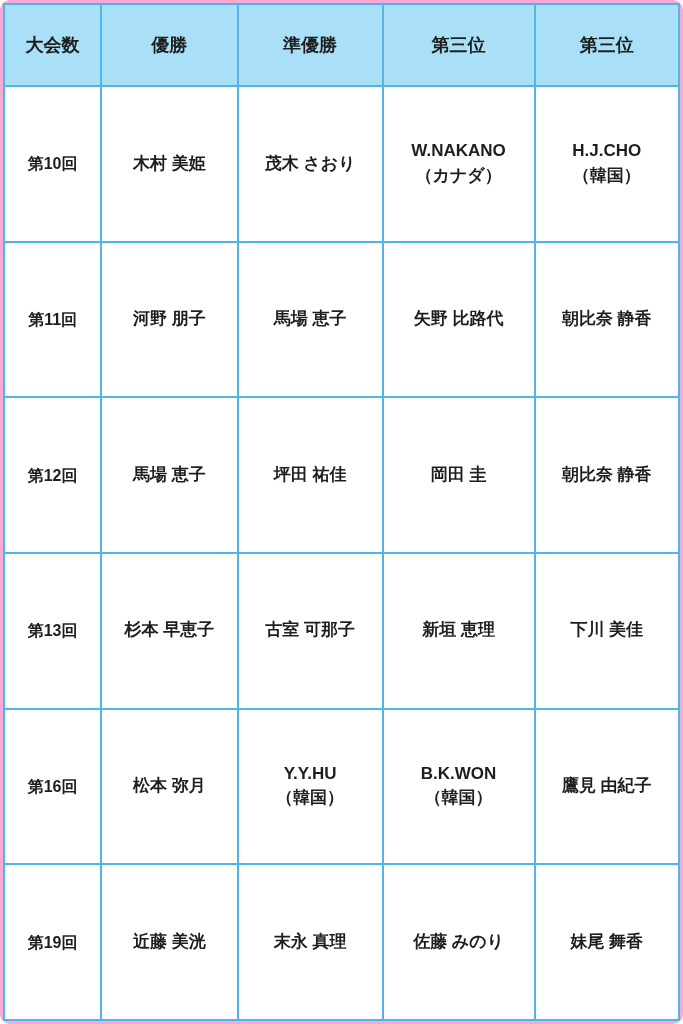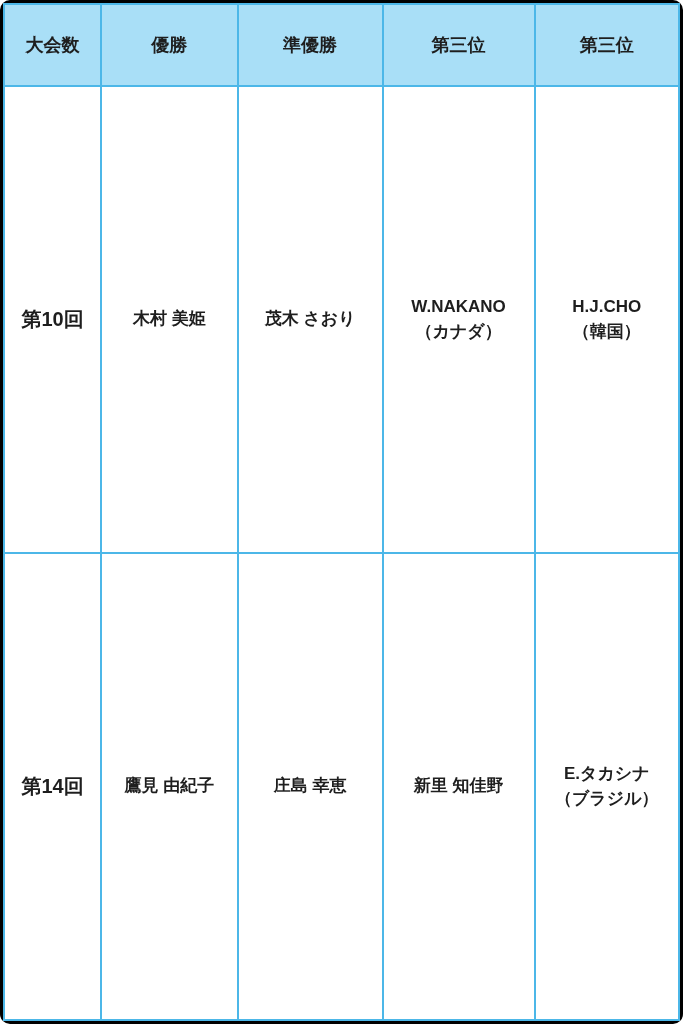--- a/index.html
+++ b/index.html
@@ -5,21 +5,21 @@
   html, body {
     margin: 0;
     padding: 0;
     background: #ffffff;
     font-family: "Liberation Sans", "DejaVu Sans", sans-serif;
   }
   .page {
     width: 683px;
     height: 1024px;
     box-sizing: border-box;
-    background: #000000;          
+    background: #f9a8d4;          
     border-radius: 10px;
     padding: 3px;
     overflow: hidden;
   }
   table.results {
     width: 100%;
     height: 100%;
     border-collapse: collapse;
     table-layout: fixed;
   }
@@ -39,21 +39,21 @@
     font-weight: bold;
     height: 82px;
   }
   table.results tbody td {
     background: #ffffff;
     font-size: 17px;
     font-weight: bold;
     height: 88px;
   }
   table.results tbody td.round-cell {
-    font-size: 20px;
+    font-size: 16px;
     font-weight: bold;
   }
   .cell-line { display: block; }
 </style>
 </head>
 <body>
 
 <div class="page">
   <table class="results">
     <colgroup>
@@ -84,30 +84,91 @@
           <td>
             <span class="cell-line">W.NAKANO</span>
             <span class="cell-line">（カナダ）</span>
           </td>
           <td>
             <span class="cell-line">H.J.CHO</span>
             <span class="cell-line">（韓国）</span>
           </td>
         </tr>
         <tr>
-          <td class="round-cell">第14回</td>
+          <td class="round-cell">第11回</td>
+          <td>
+            <span class="cell-line">河野 朋子</span>
+          </td>
+          <td>
+            <span class="cell-line">馬場 恵子</span>
+          </td>
+          <td>
+            <span class="cell-line">矢野 比路代</span>
+          </td>
+          <td>
+            <span class="cell-line">朝比奈 静香</span>
+          </td>
+        </tr>
+        <tr>
+          <td class="round-cell">第12回</td>
+          <td>
+            <span class="cell-line">馬場 恵子</span>
+          </td>
+          <td>
+            <span class="cell-line">坪田 祐佳</span>
+          </td>
+          <td>
+            <span class="cell-line">岡田 圭</span>
+          </td>
+          <td>
+            <span class="cell-line">朝比奈 静香</span>
+          </td>
+        </tr>
+        <tr>
+          <td class="round-cell">第13回</td>
+          <td>
+            <span class="cell-line">杉本 早恵子</span>
+          </td>
+          <td>
+            <span class="cell-line">古室 可那子</span>
+          </td>
+          <td>
+            <span class="cell-line">新垣 恵理</span>
+          </td>
+          <td>
+            <span class="cell-line">下川 美佳</span>
+          </td>
+        </tr>
+        <tr>
+          <td class="round-cell">第16回</td>
+          <td>
+            <span class="cell-line">松本 弥月</span>
+          </td>
+          <td>
+            <span class="cell-line">Y.Y.HU</span>
+            <span class="cell-line">（韓国）</span>
+          </td>
+          <td>
+            <span class="cell-line">B.K.WON</span>
+            <span class="cell-line">（韓国）</span>
+          </td>
           <td>
             <span class="cell-line">鷹見 由紀子</span>
           </td>
+        </tr>
+        <tr>
+          <td class="round-cell">第19回</td>
           <td>
-            <span class="cell-line">庄島 幸恵</span>
+            <span class="cell-line">近藤 美洸</span>
           </td>
           <td>
-            <span class="cell-line">新里 知佳野</span>
+            <span class="cell-line">末永 真理</span>
           </td>
           <td>
-            <span class="cell-line">E.タカシナ</span>
-            <span class="cell-line">（ブラジル）</span>
+            <span class="cell-line">佐藤 みのり</span>
+          </td>
+          <td>
+            <span class="cell-line">妹尾 舞香</span>
           </td>
         </tr>
       </tbody>
   </table>
 </div>
 
 </body></html>

